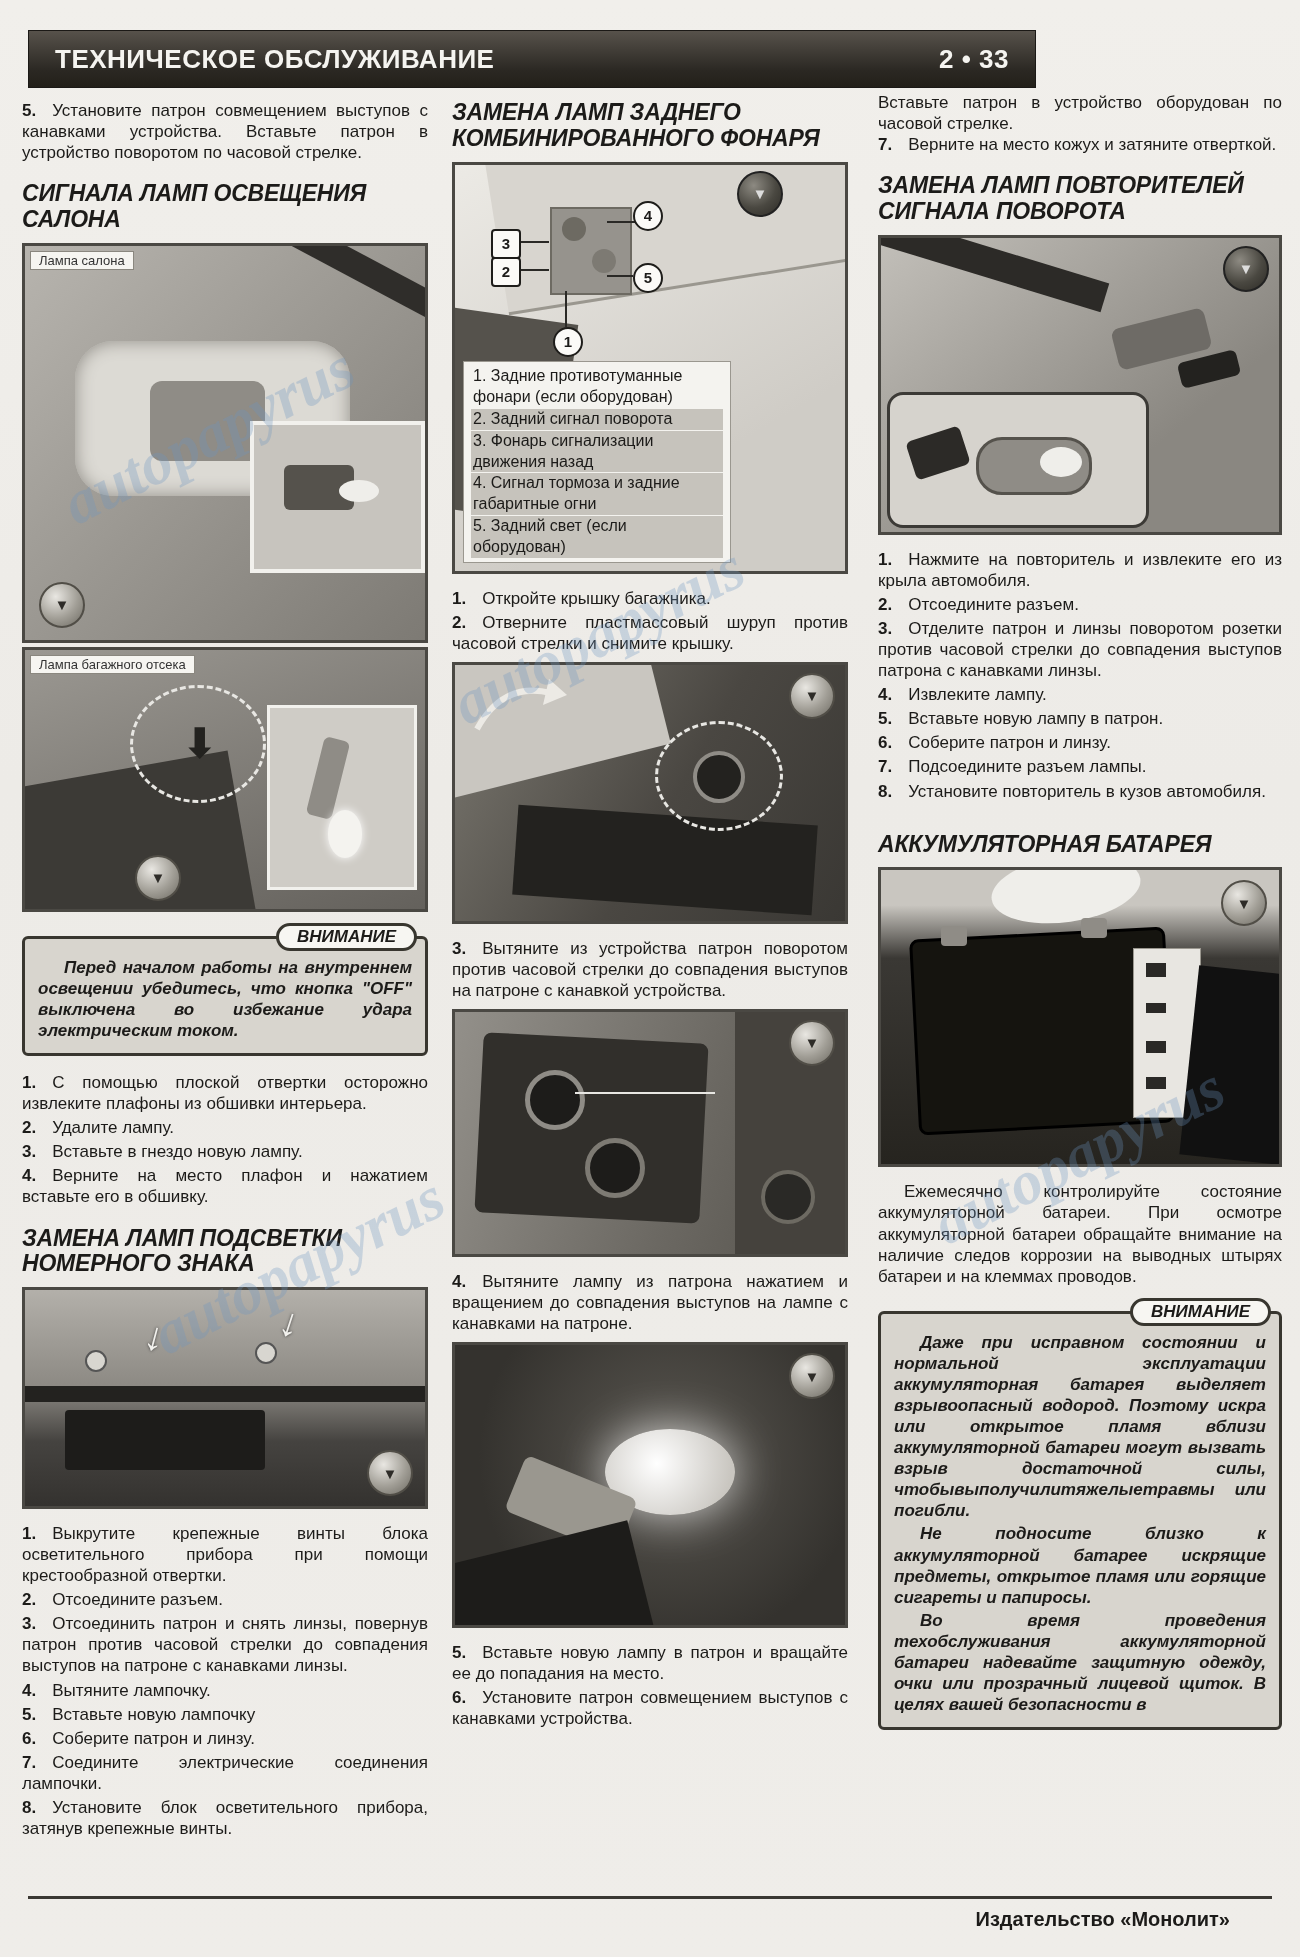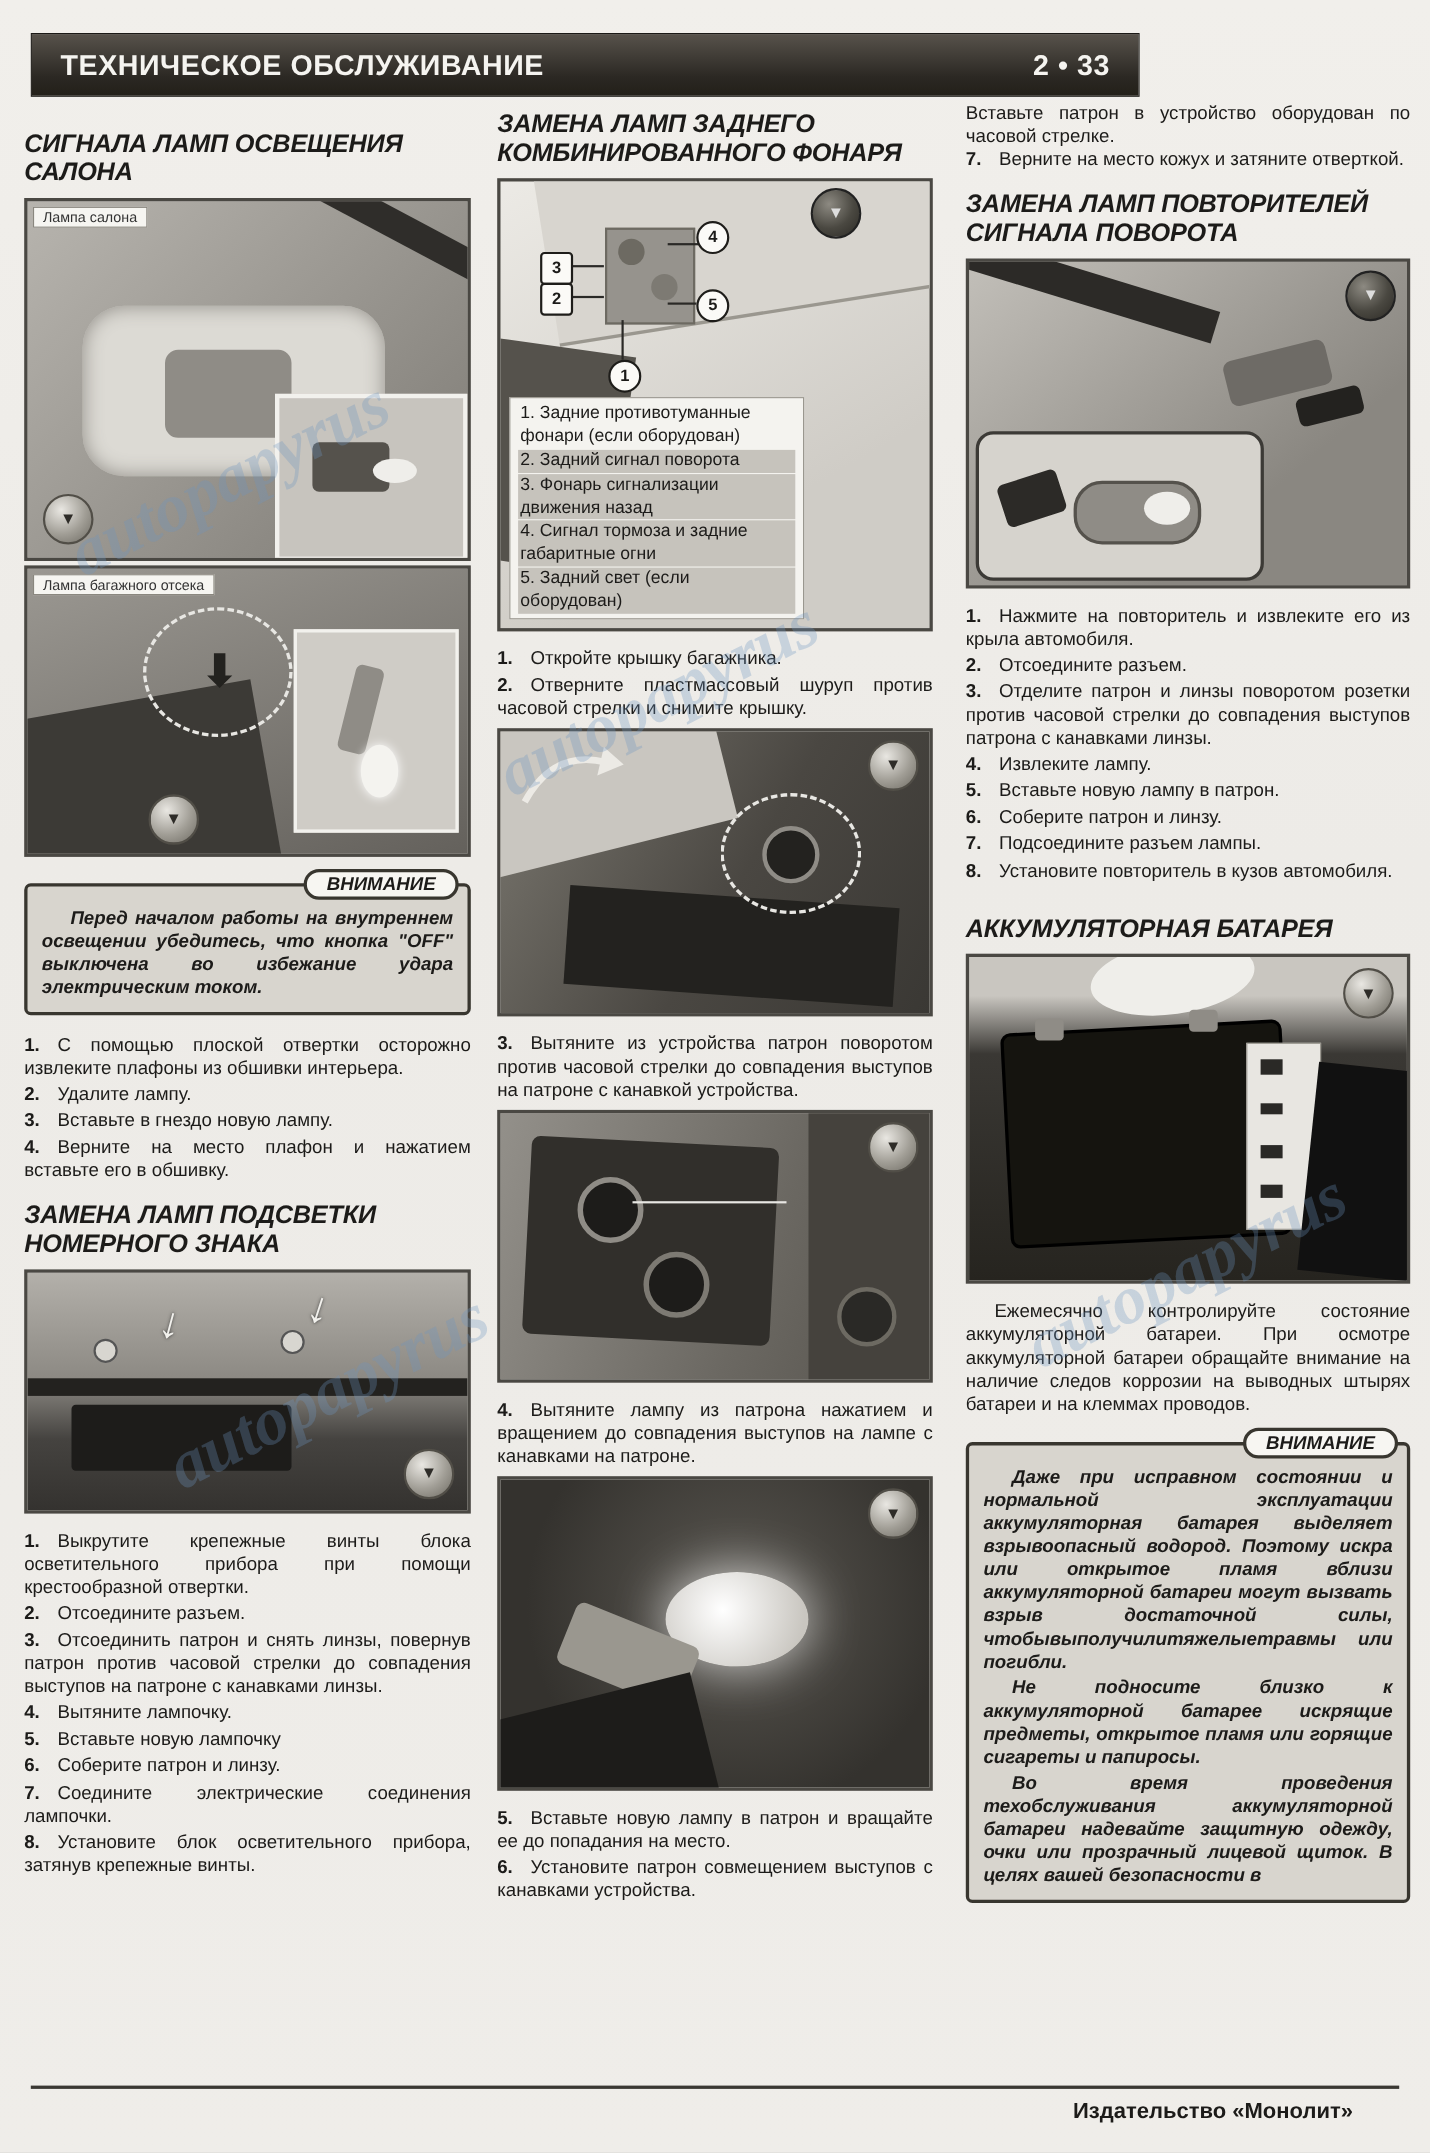--- a/index.html
+++ b/index.html
@@ -71,24 +71,27 @@
     <span>ТЕХНИЧЕСКОЕ ОБСЛУЖИВАНИЕ</span>
     <span>2 • 33</span>
   </div>
 
   <div class="wm" style="left:50px;top:400px;">autopapyrus</div>
   <div class="wm" style="left:440px;top:600px;">autopapyrus</div>
   <div class="wm" style="left:140px;top:1230px;">autopapyrus</div>
   <div class="wm" style="left:920px;top:1120px;">autopapyrus</div>
 
   <div class="col" id="colL">
+    <p class="step">
+      <b>5.</b><span>Установите патрон совмещением выступов с канавками устройства. Вставьте патрон в устройство поворотом по часовой стрелке.</span>
+    </p>
 
     <h2>СИГНАЛА ЛАМП ОСВЕЩЕНИЯ САЛОНА</h2>
 
-    <div class="photo" style="height:330px;background:linear-gradient(135deg,#b7b4ae,#7d7a74);padding-left:16px;">
+    <div class="photo" style="height:400px;background:linear-gradient(135deg,#b7b4ae,#7d7a74);padding-left:16px;">
       <span class="plabel">Лампа салона</span>
       <div class="shape" style="left:50px;top:95px;width:275px;height:155px;background:#dcdad4;border-radius:38px;box-shadow:inset 0 0 18px #8f8c86;"></div>
       <div class="shape" style="left:125px;top:135px;width:115px;height:80px;background:#8f8c86;border-radius:12px;"></div>
       <div class="shape" style="right:-40px;top:-10px;width:280px;height:26px;background:#2f2d2a;transform:rotate(28deg);"></div>
       <div class="shape" style="right:0;top:175px;width:175px;height:152px;background:#c7c4be;border:4px solid #f2f1ed;box-sizing:border-box;">
         <div class="shape" style="left:30px;top:40px;width:70px;height:45px;background:#55524c;border-radius:6px;"></div>
         <div class="shape" style="left:85px;top:55px;width:40px;height:22px;background:#efeeea;border-radius:50%;"></div>
       </div>
       <div class="badge" style="left:14px;bottom:12px;">▼</div>
     </div>

